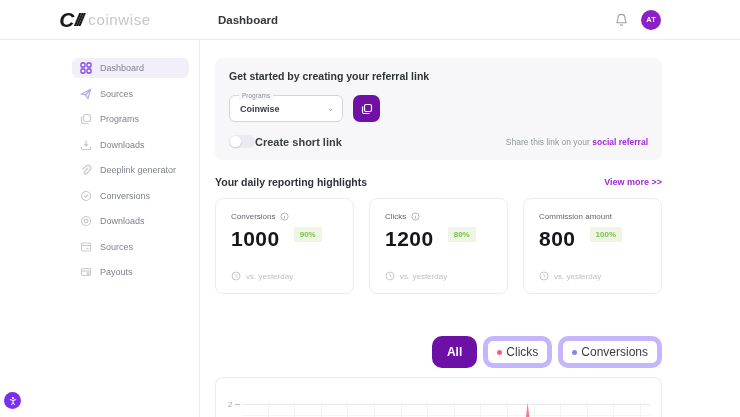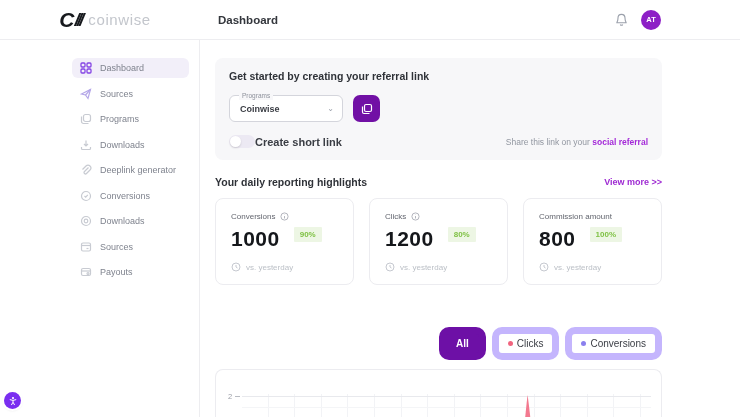--- a/index.html
+++ b/index.html
@@ -61,28 +61,28 @@
   .section-title { font-size:10.5px; font-weight:700; color:#2f3238; }
   .view-more { margin-left:auto; font-size:9px; font-weight:700; color:#9e2ad2; cursor:pointer; }
   .stats-row { margin-top:10px; display:flex; gap:15px; }
   .stat-card { flex:1; background:#fff; border:1px solid #ececf0; border-radius:8px; padding:13px 15px 12px; }
   .stat-label-row { display:flex; align-items:center; gap:5px; font-size:8px; color:#62656e; }
   .info-ic { width:9px; height:9px; color:#aaadb6; }
   .stat-value-row { margin-top:6px; display:flex; align-items:flex-start; }
   .stat-value { font-size:21px; font-weight:800; color:#15171b; letter-spacing:0.5px; }
   .stat-delta { margin-left:14px; background:#edf6e4; color:#7fc144; font-size:8px; font-weight:700;
                 padding:3px 6px; border-radius:1px; }
-  .stat-foot { margin-top:11px; display:flex; align-items:center; gap:5px; font-size:8px; color:#bcc0c7; }
+  .stat-foot { margin-top:20px; display:flex; align-items:center; gap:5px; font-size:8px; color:#bcc0c7; }
   .clock-ic { width:10px; height:10px; color:#c6c9d0; }
 
   
   .chart-head { margin-top:42px; display:flex; align-items:center; }
   .pills { margin-left:auto; display:flex; gap:6px; align-items:center; }
-  .pill { display:flex; align-items:center; gap:4px; font-size:10px; color:#3a3d44; background:#fff;
-          border:7px solid #c4b5fd; border-radius:10px; padding:4px 9px; cursor:pointer; }
+  .pill { display:flex; align-items:center; gap:4px; font-size:12px; color:#3a3d44; background:#fff;
+          border:5px solid #c4b5fd; border-radius:10px; padding:4px 9px; cursor:pointer; }
   .pill.active { background:#6d10a6; border-color:#6d10a6; color:#fff; font-weight:700; padding:4px 10px; }
   .dot { width:5px; height:5px; border-radius:50%; }
   .chart-card { margin-top:9px; border:1px solid #ececf0; border-radius:8px 8px 0 0; border-bottom:none;
                 height:80px; padding:24px 10px 0 12px; display:flex; }
   .y-axis { display:flex; align-items:flex-start; gap:3px; }
   .y-tick-label { font-size:7.5px; color:#9a9da6; line-height:5px; margin-top:0px; }
   .y-tick-dash { width:5px; height:1px; background:#b8bbc2; margin-top:2px; }
   .plot { flex:1; position:relative; margin-left:2px; height:56px;
           background:repeating-linear-gradient(to right, transparent 0 25.6px, #f2f3f6 25.6px 26.6px); }
   .gridline-main { position:absolute; top:2px; left:0; right:0; height:1px; background:#e8e9ed; }

